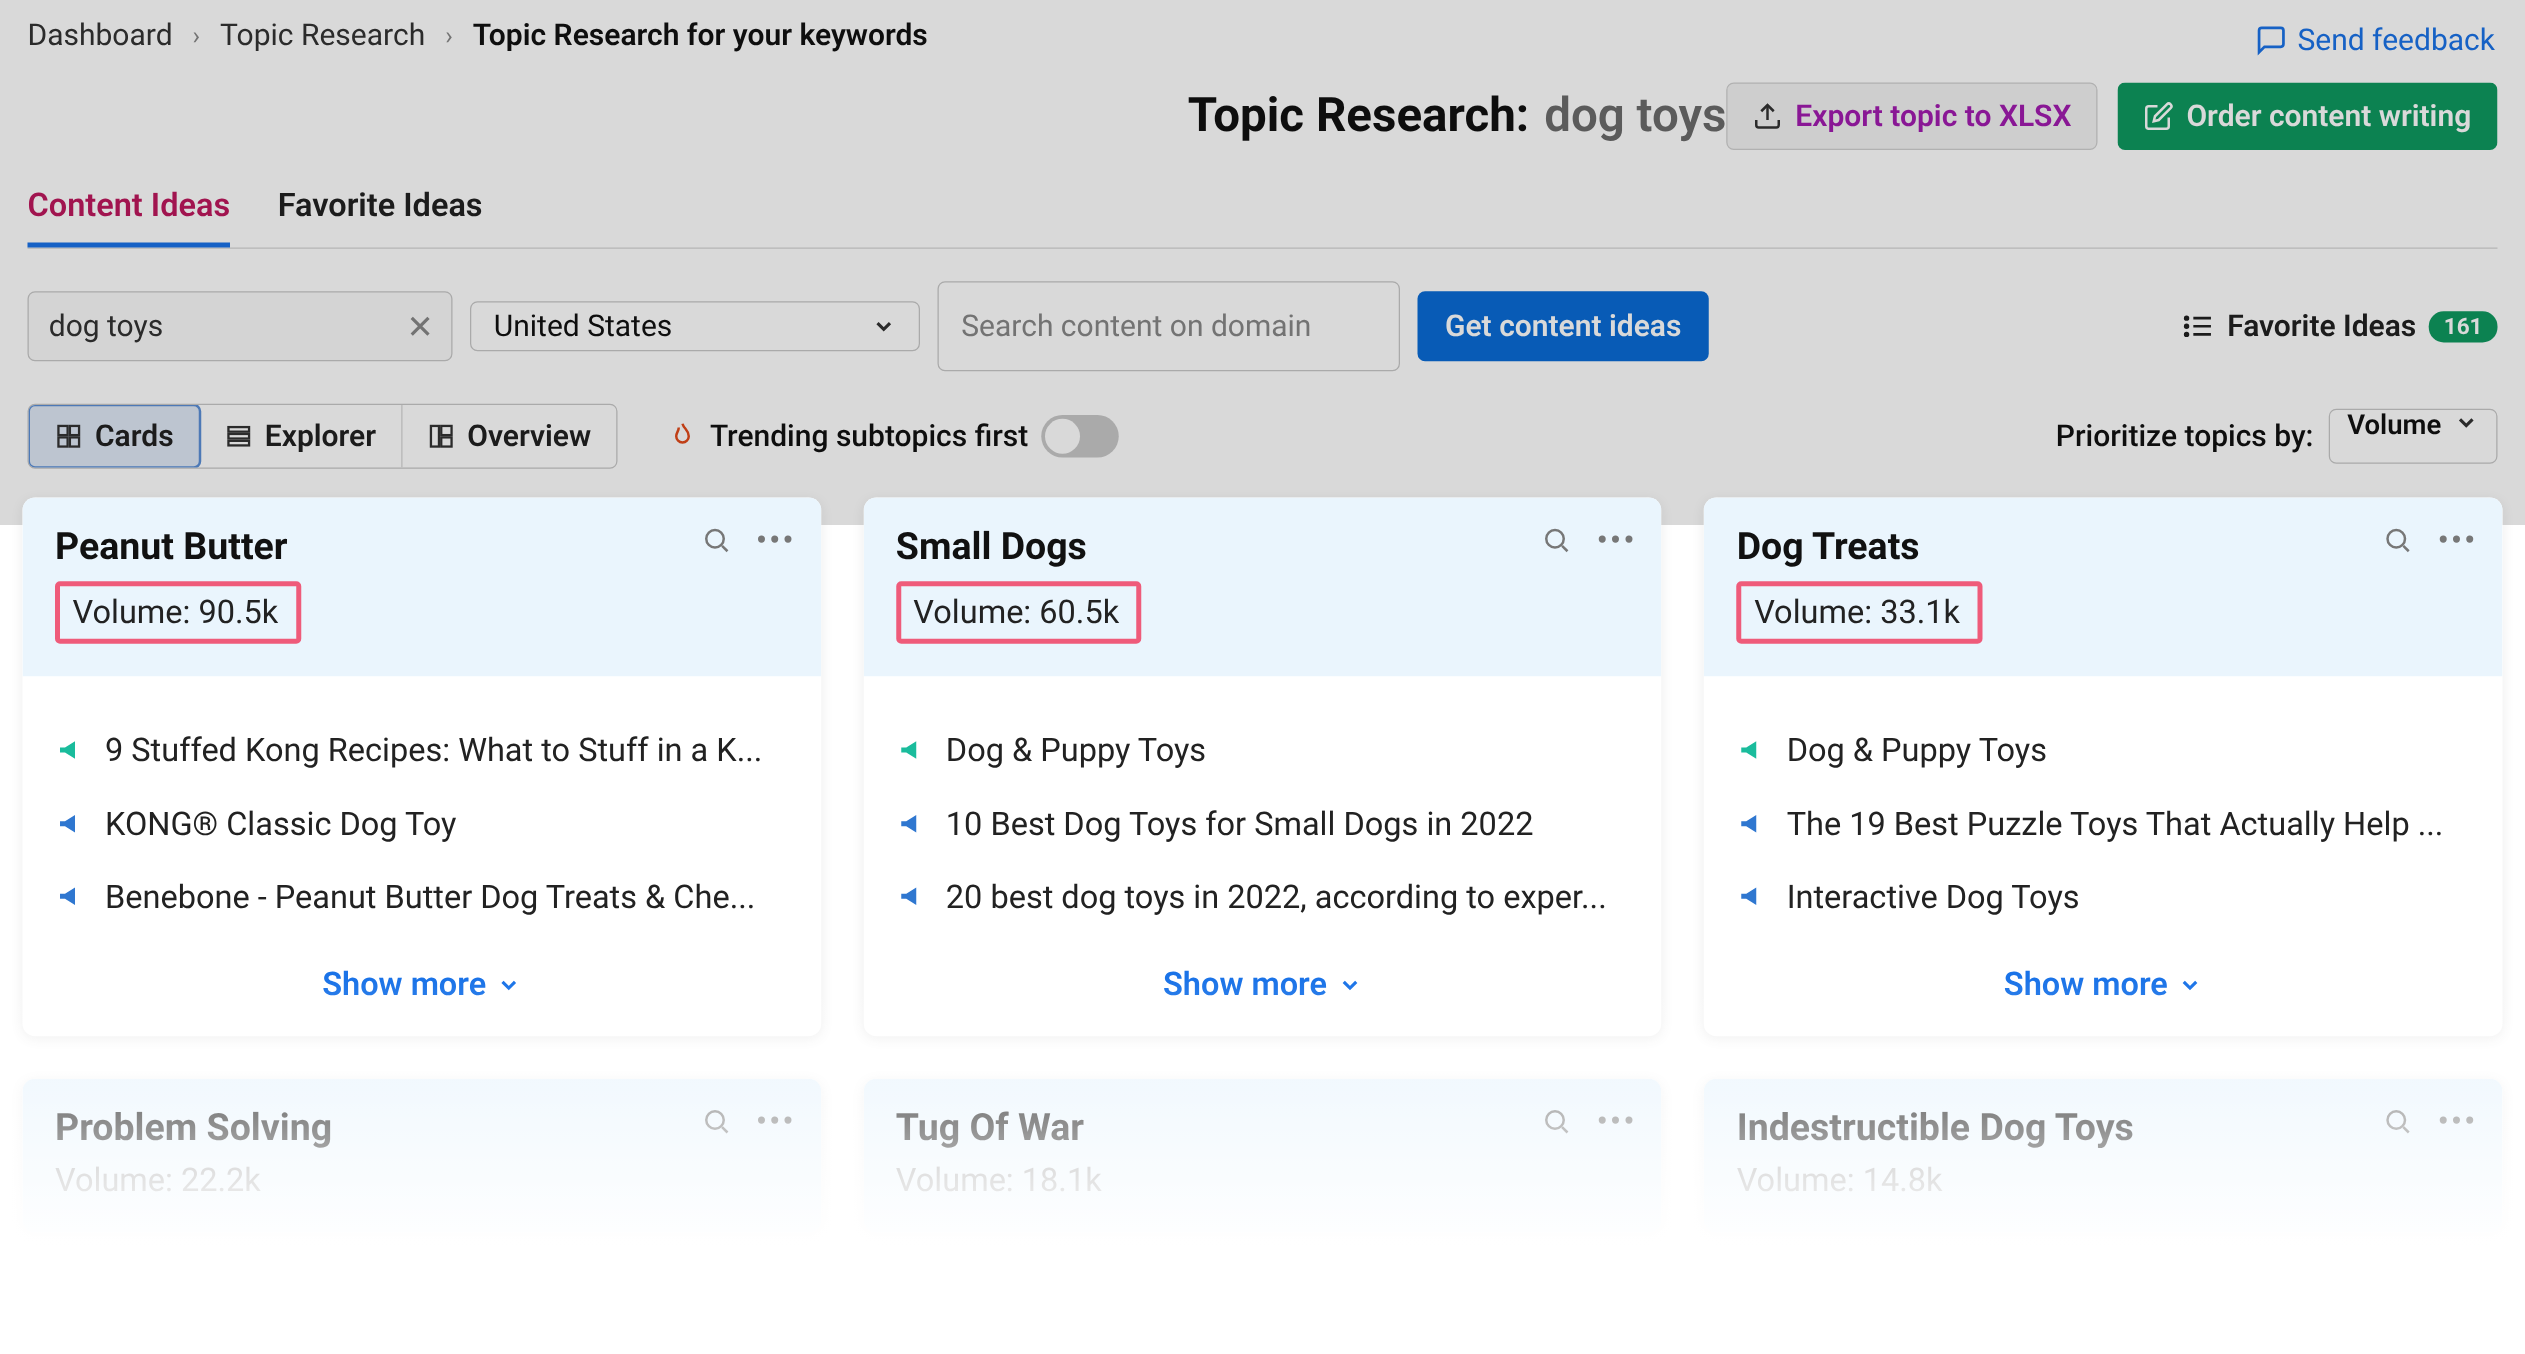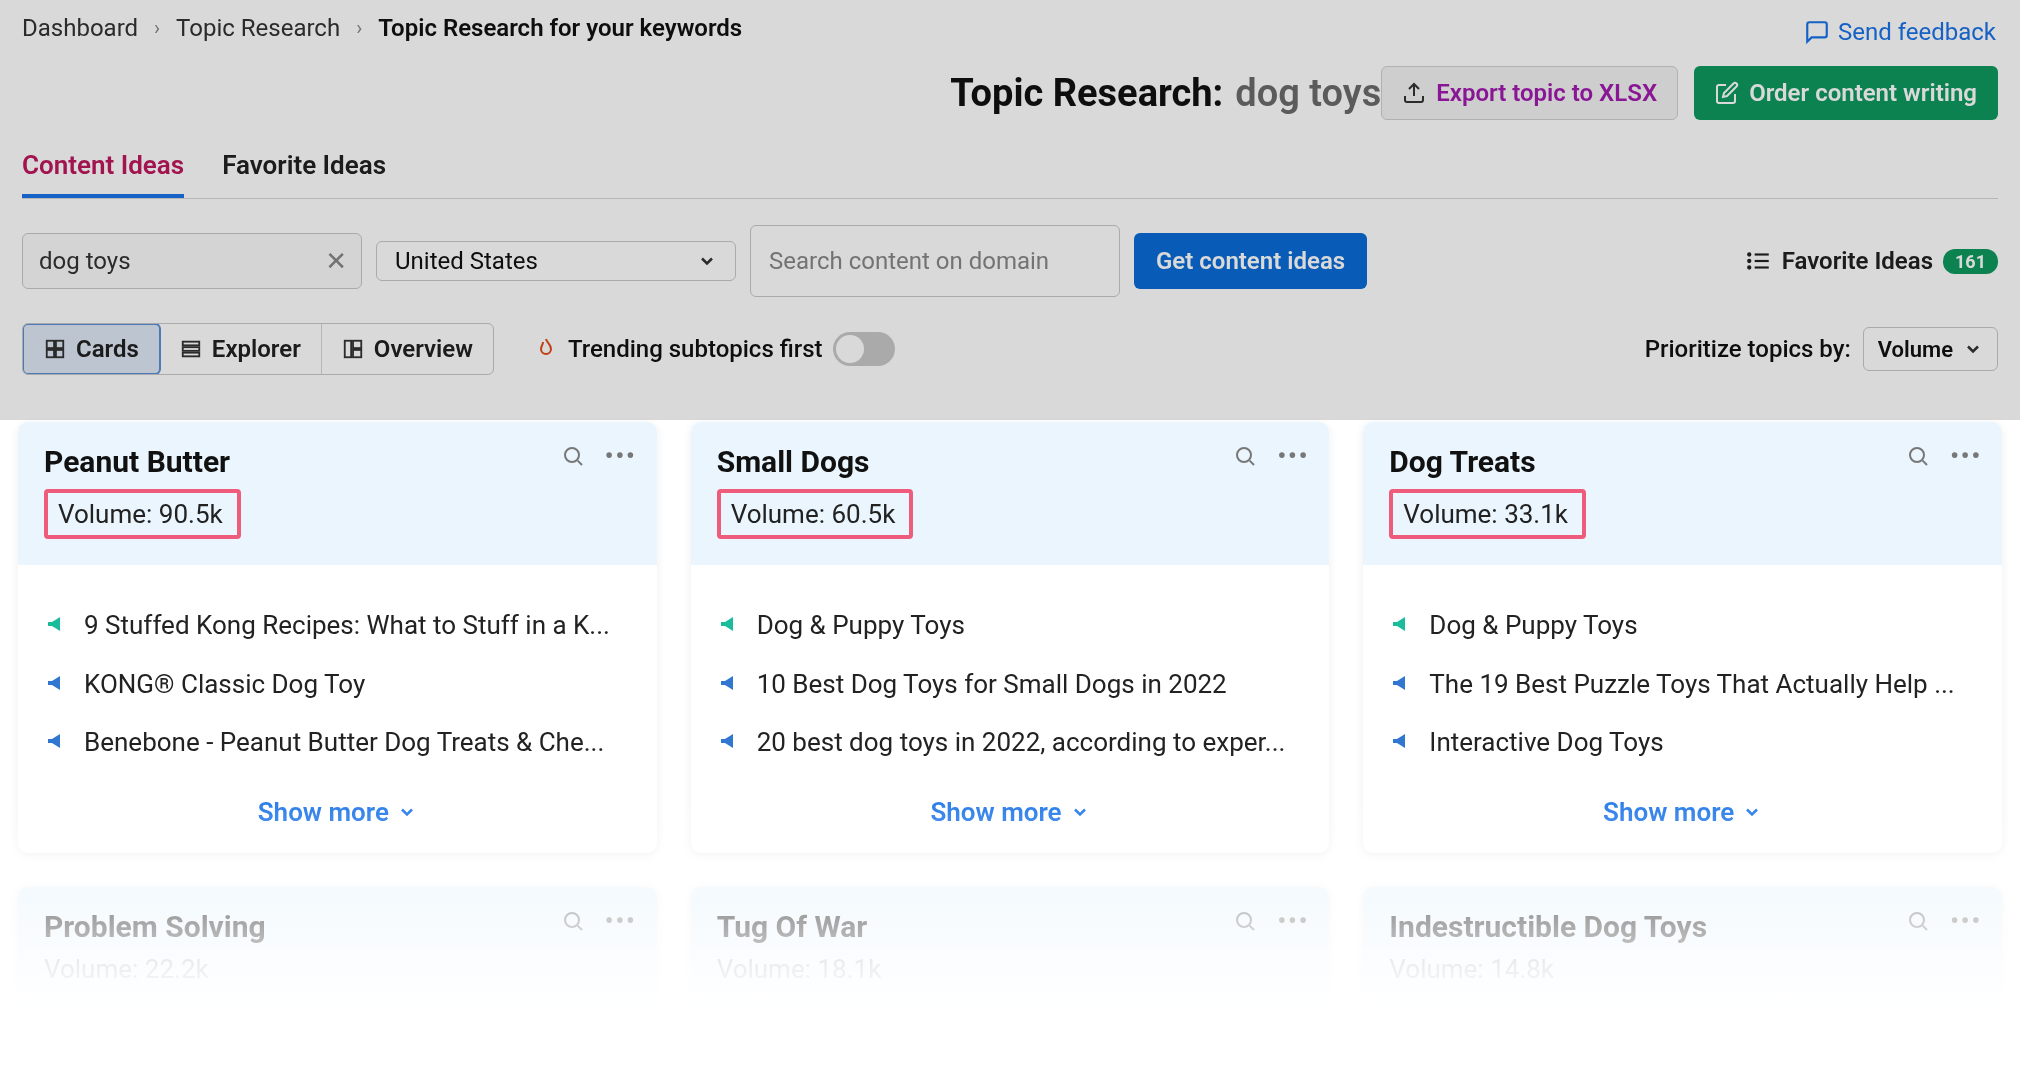--- a/index.html
+++ b/index.html
@@ -32,23 +32,23 @@
   .view-row { display: flex; align-items: center; gap: 22px; margin-top: 26px; }
   .seg-group { display: flex; border: 1px solid #c8c8c8; border-radius: 6px; overflow: hidden; background: #fff; }
   .seg { display: flex; align-items: center; gap: 10px; padding: 10px 20px; font-size: 24px; font-weight: 600; color: #222; cursor: pointer; border-right: 1px solid #d6d6d6; }
   .seg:last-child { border-right: none; }
   .seg.active { background: #dfe8f5; border: 2px solid #5b8fd6; border-radius: 6px; margin: -1px; z-index: 1; }
   .trending { display: flex; align-items: center; gap: 10px; font-size: 24px; font-weight: 500; margin-left: 18px; }
   .flame { color: #e24a1a; font-size: 26px; }
   .switch { width: 62px; height: 34px; border-radius: 17px; background: #c8c8c8; position: relative; cursor: pointer; }
   .switch::after { content: ""; position: absolute; left: 3px; top: 3px; width: 28px; height: 28px; border-radius: 50%; background: #fff; }
   .prioritize { margin-left: auto; display: flex; align-items: center; gap: 12px; font-size: 24px; font-weight: 500; }
-  .prio-select { height: 44px; border: 1px solid #c8c8c8; border-radius: 6px; padding: 0 14px; display: flex; align-items: center; gap: 10px; font-size: 22px; font-weight: 600; cursor: pointer; background: #fff; }
-
-  .cards-zone { position: relative; z-index: 10; margin-top: 47px; padding: 0 18px; display: grid; grid-template-columns: repeat(3, 1fr); gap: 34px; }
+  .prio-select { height: 44px; border: 1px solid #c8c8c8; border-radius: 6px; padding: 0 14px; display: flex; gap: 10px; font-size: 22px; font-weight: 600; cursor: pointer; background: #fff; }
+
+  .cards-zone { position: relative; z-index: 10; margin-top: 23px; padding: 0 18px; display: grid; grid-template-columns: repeat(3, 1fr); gap: 34px; }
   .card { background: #fff; border-radius: 10px; box-shadow: 0 2px 10px rgba(0,0,0,0.07); overflow: hidden; display: flex; flex-direction: column; }
   .card-head { background: #eaf5fd; padding: 22px 26px 26px 26px; position: relative; }
   .card-title { font-size: 30px; font-weight: 700; color: #111; }
   .card-icons { position: absolute; top: 20px; right: 20px; display: flex; align-items: center; gap: 20px; color: #777; }
   .card-icons .ic { cursor: pointer; font-size: 24px; }
   .volume-box { display: inline-block; margin-top: 10px; border: 4px solid #ef5b7a; border-radius: 4px; padding: 6px 14px 6px 10px; font-size: 26px; color: #222; background: #eaf5fd; }
   .card-body { padding: 44px 26px 20px 26px; flex: 1; }
   .idea { display: flex; align-items: flex-start; gap: 14px; font-size: 26px; color: #222; margin-bottom: 26px; line-height: 1.25; }
   .idea:last-child { margin-bottom: 0; }
   .bull { width: 26px; height: 26px; flex: none; display: inline-flex; align-items: center; justify-content: center; margin-top: 2px; }

